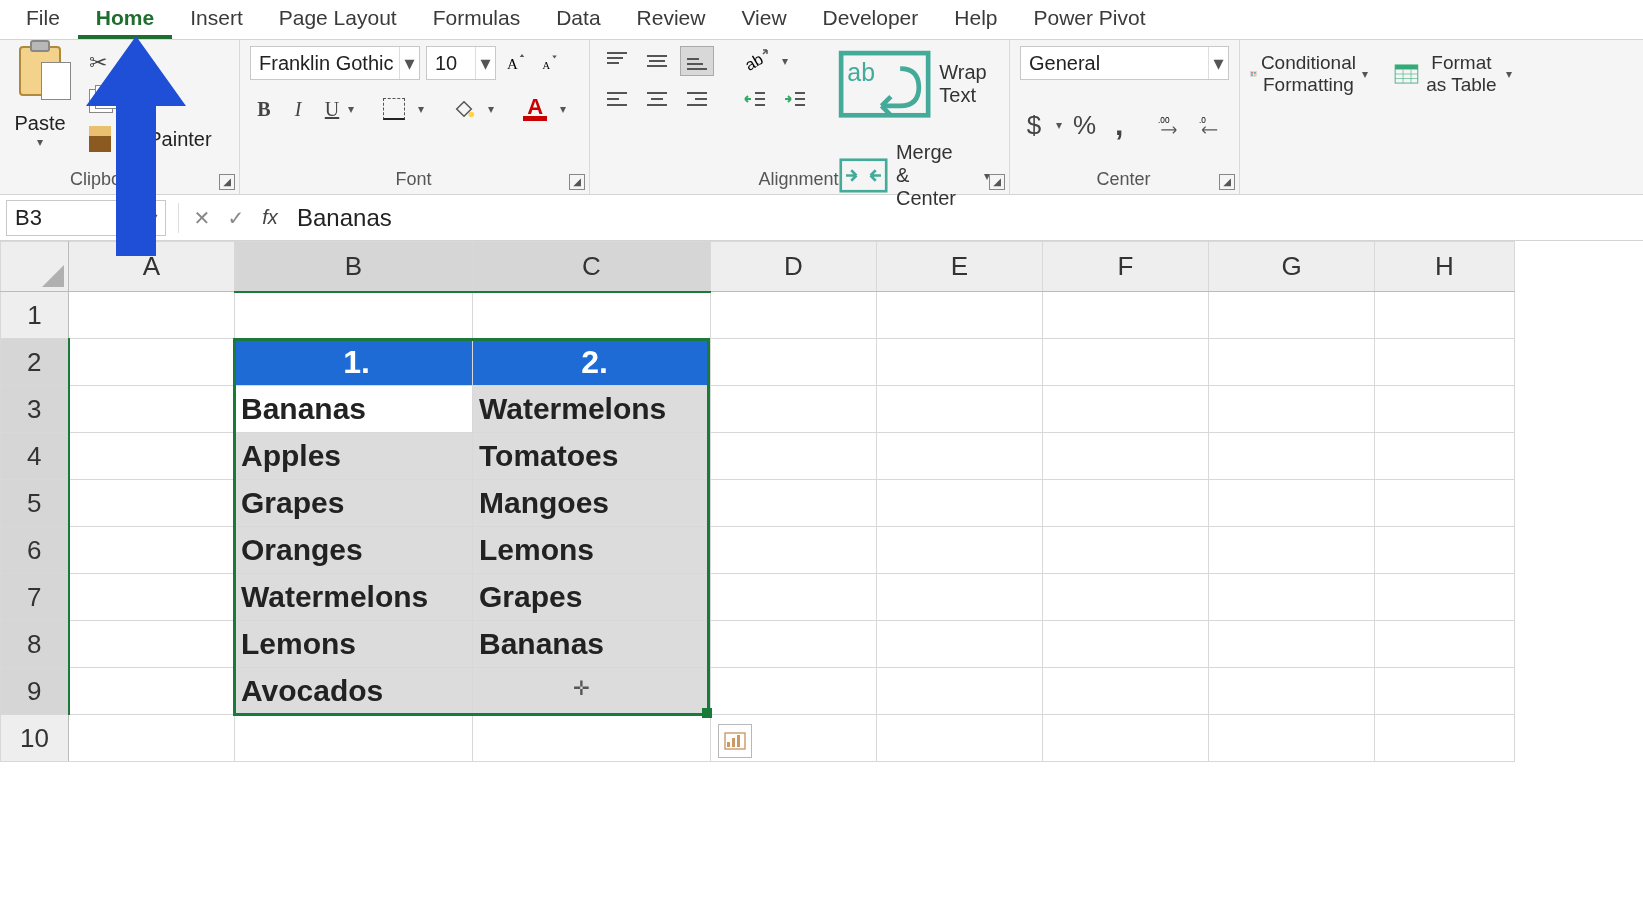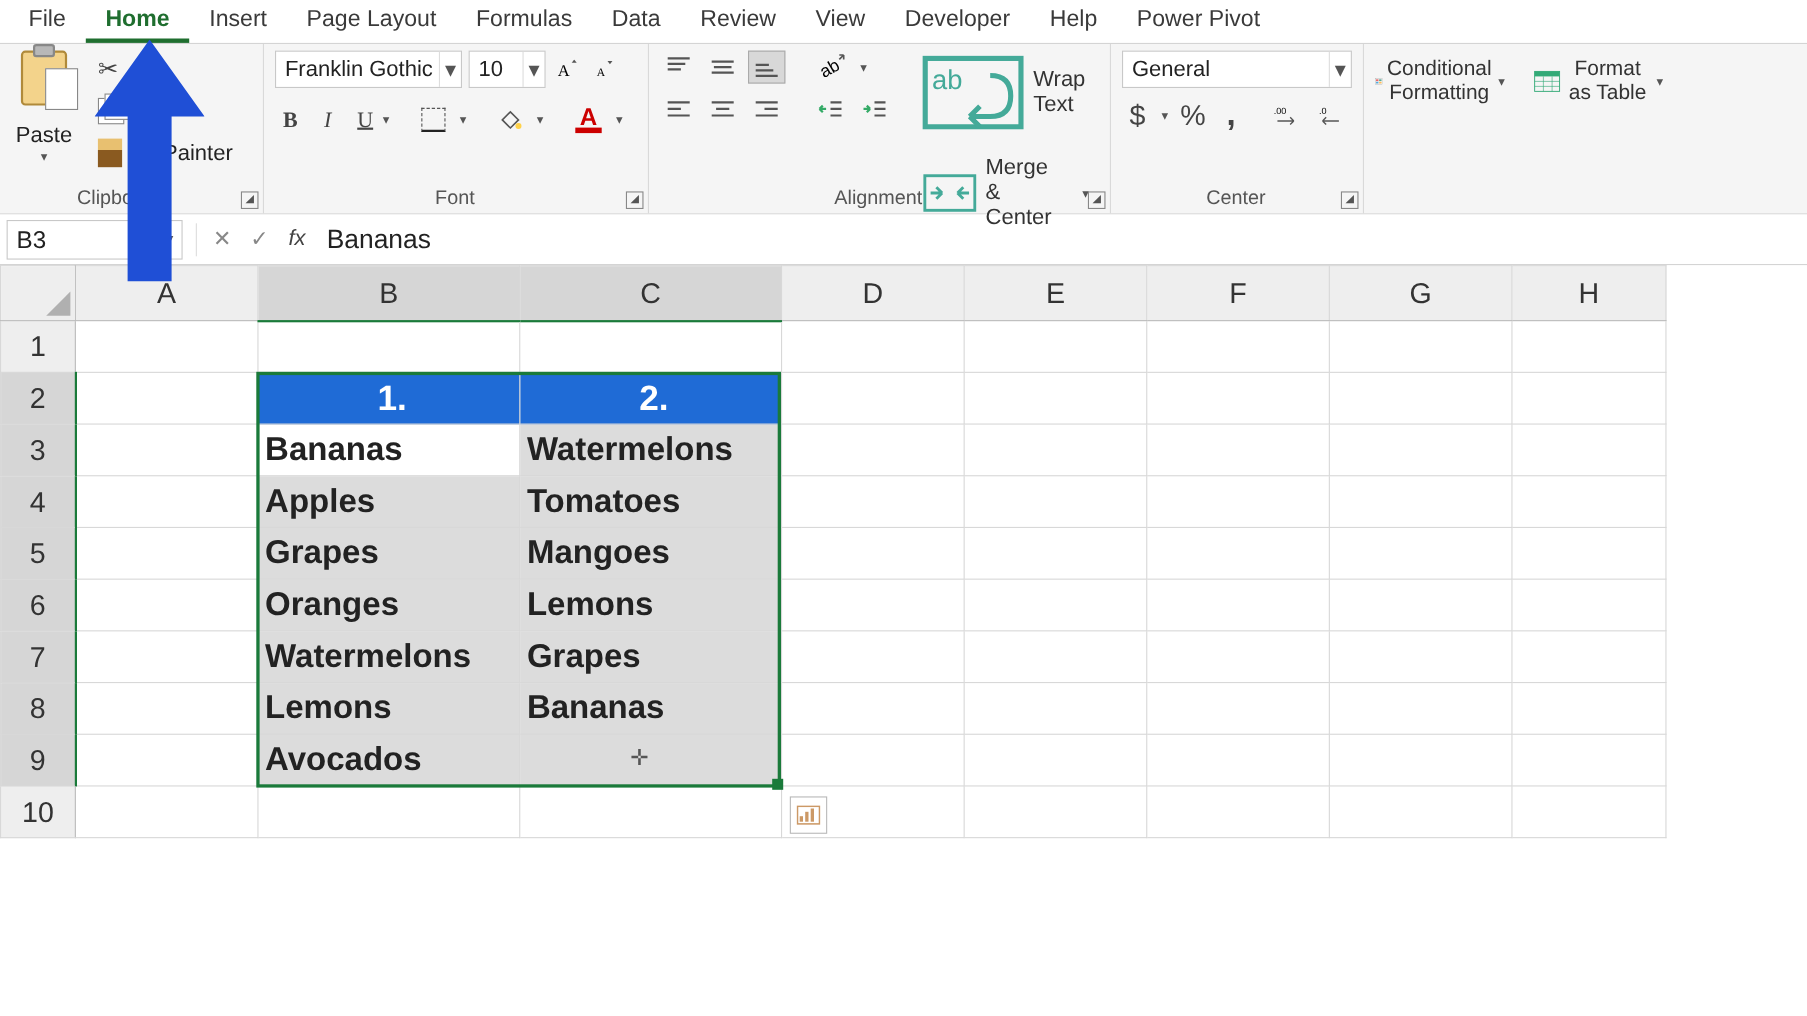--- a/index.html
+++ b/index.html
@@ -302,21 +302,21 @@
           <span>Merge &amp; Center</span>
           <span class="caret-sm merge-caret">▾</span>
         </div>
       </div>
     </div>
     <div class="title">Alignment</div>
     <div class="launcher">◢</div>
   </div>
 
   <div class="group g-number">
-    <div class="row" style="margin-bottom:10px">
+    <div class="row" style="margin-bottom:30px">
       <div class="dd num-format">
         <span class="val">General</span>
         <span class="caret">▾</span>
       </div>
     </div>
     <div class="row">
       <span class="btn" style="font-size:26px">$</span>
       <span class="caret-sm">▾</span>
       <span class="btn" style="font-size:26px">%</span>
       <span class="btn" style="font-size:30px;font-weight:700">,</span>

